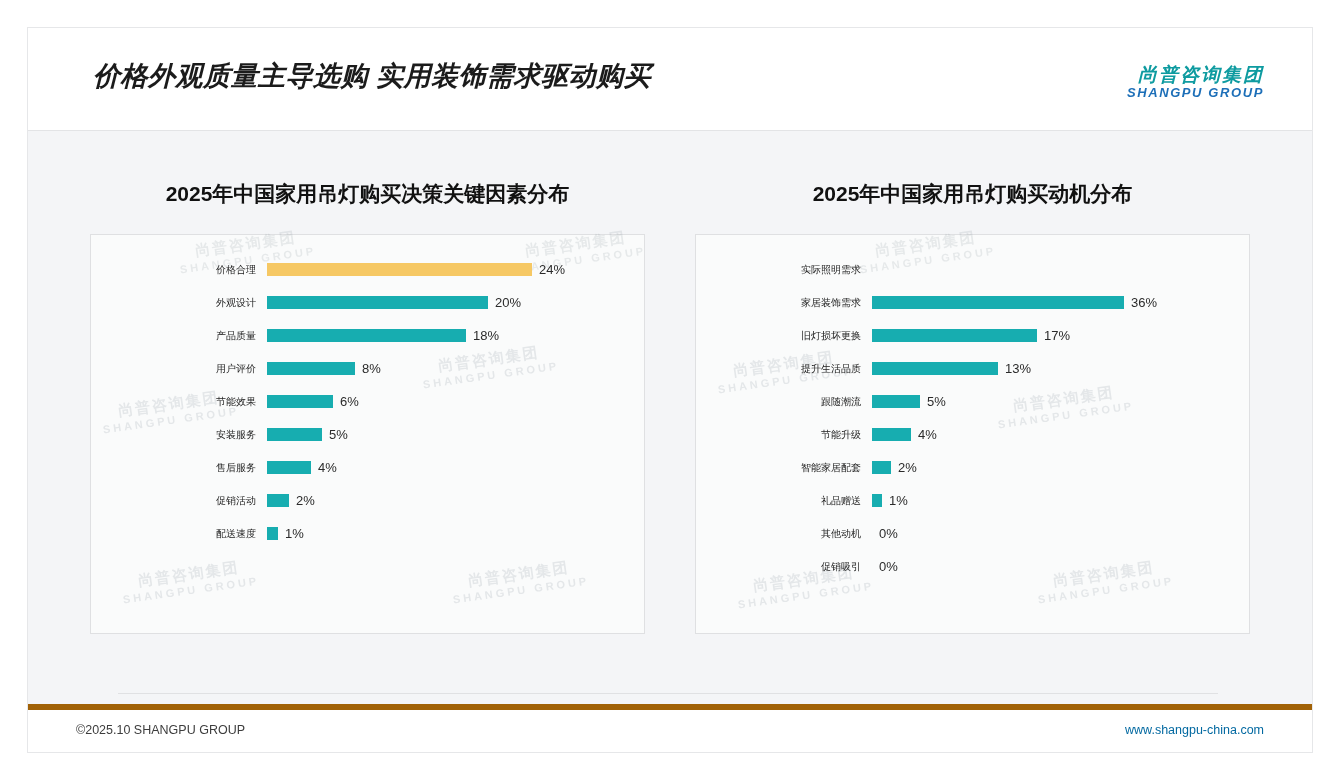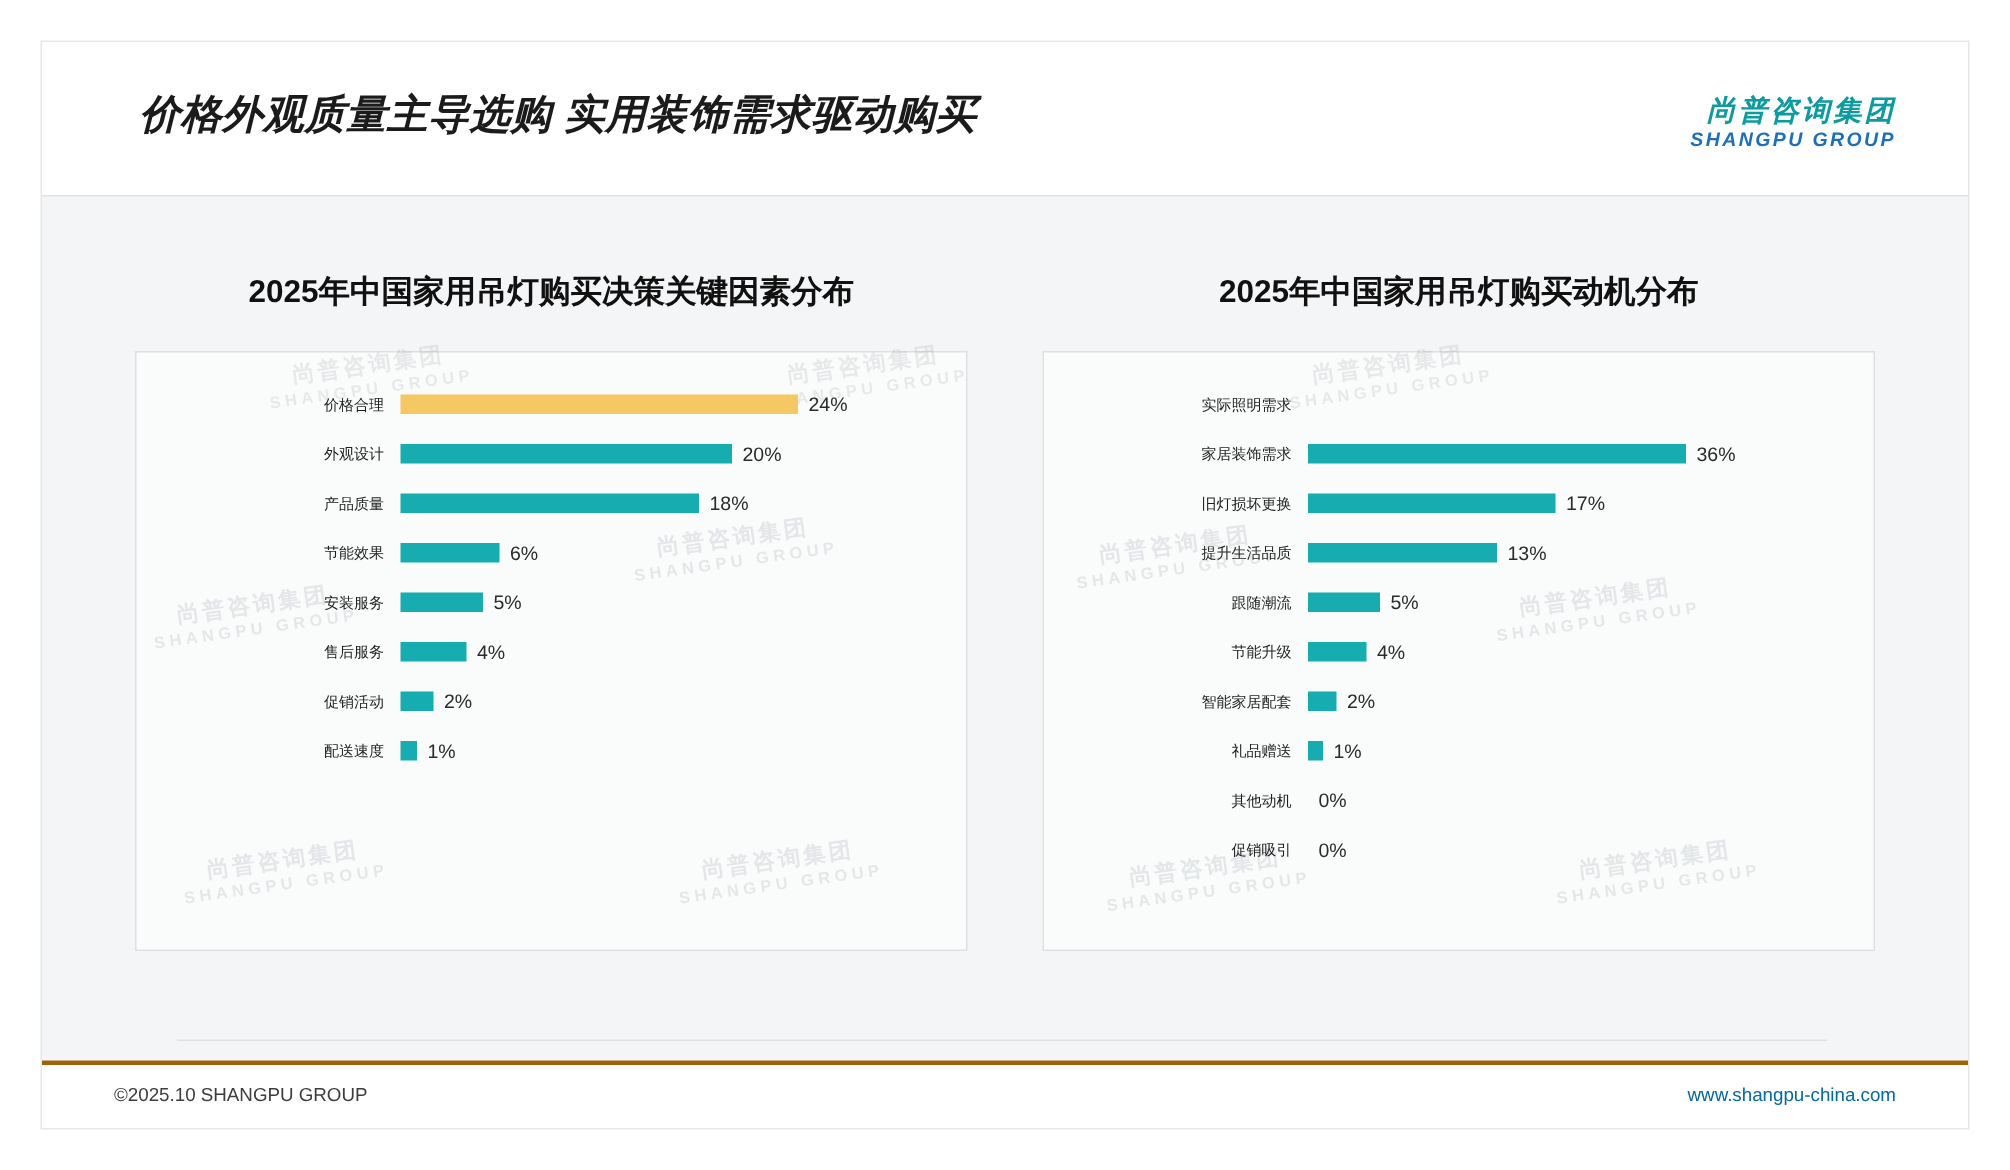--- a/index.html
+++ b/index.html
@@ -188,21 +188,21 @@
   }
 
   
   .footer {
     position: absolute;
     left: 0;
     bottom: 0;
     width: 100%;
     height: 42px;
     background: #ffffff;
-    border-top: 3px solid #a16207;
+    border-top: 6px solid #a16207;
   }
   .footer-left {
     position: absolute;
     left: 48px;
     top: 13px;
     font-size: 12.5px;
     color: #3d3d3d;
   }
   .footer-right {
     position: absolute;
@@ -276,20 +276,27 @@
               </div>
             </div>
             <div class="bar-row">
               <div class="bar-label">产品质量</div>
               <div class="bar-wrap">
                 <div class="bar" style="width: 199px;"></div>
                 <div class="bar-value">18%</div>
               </div>
             </div>
             <div class="bar-row">
+              <div class="bar-label">用户评价</div>
+              <div class="bar-wrap">
+                <div class="bar" style="width: 88px;"></div>
+                <div class="bar-value">8%</div>
+              </div>
+            </div>
+            <div class="bar-row">
               <div class="bar-label">节能效果</div>
               <div class="bar-wrap">
                 <div class="bar" style="width: 66px;"></div>
                 <div class="bar-value">6%</div>
               </div>
             </div>
             <div class="bar-row">
               <div class="bar-label">安装服务</div>
               <div class="bar-wrap">
                 <div class="bar" style="width: 55px;"></div>

